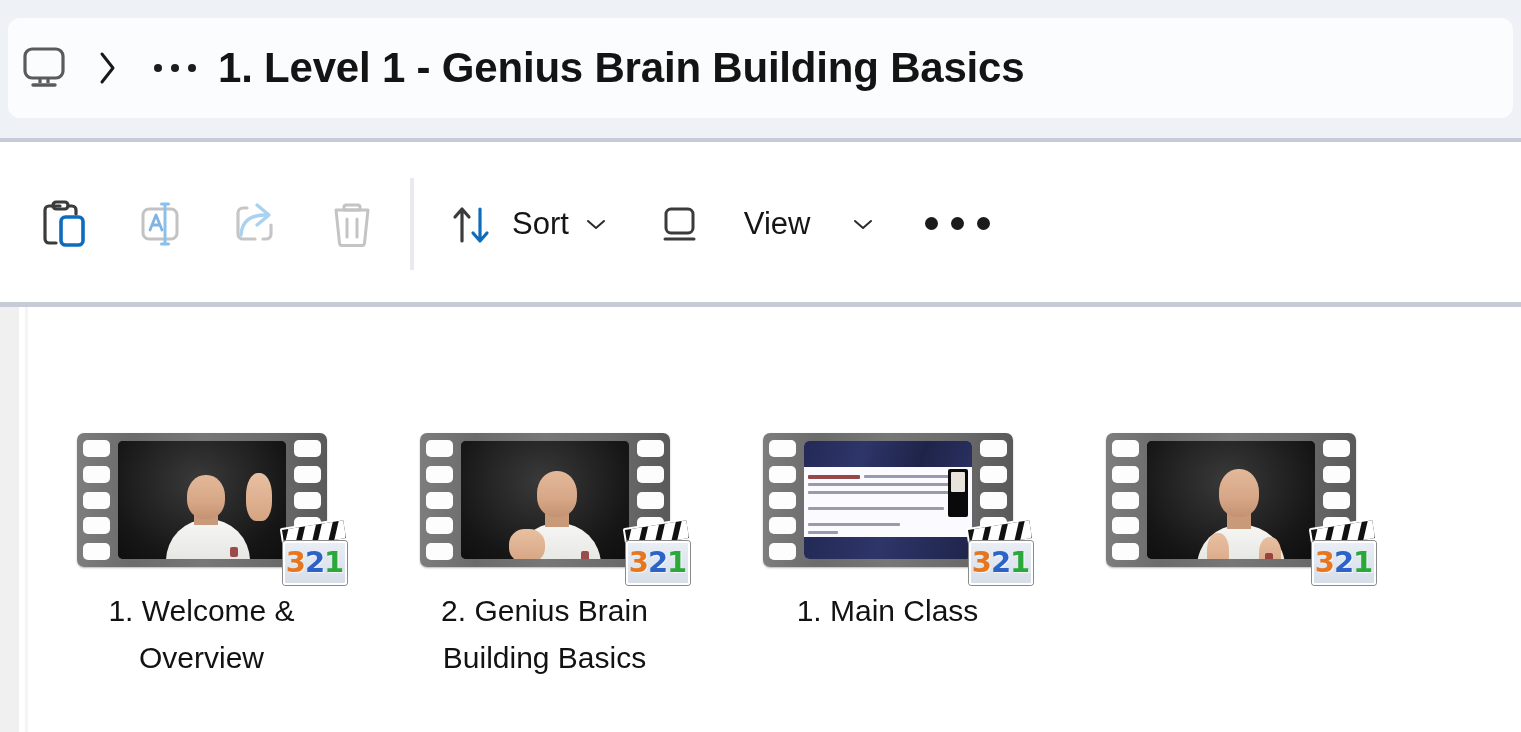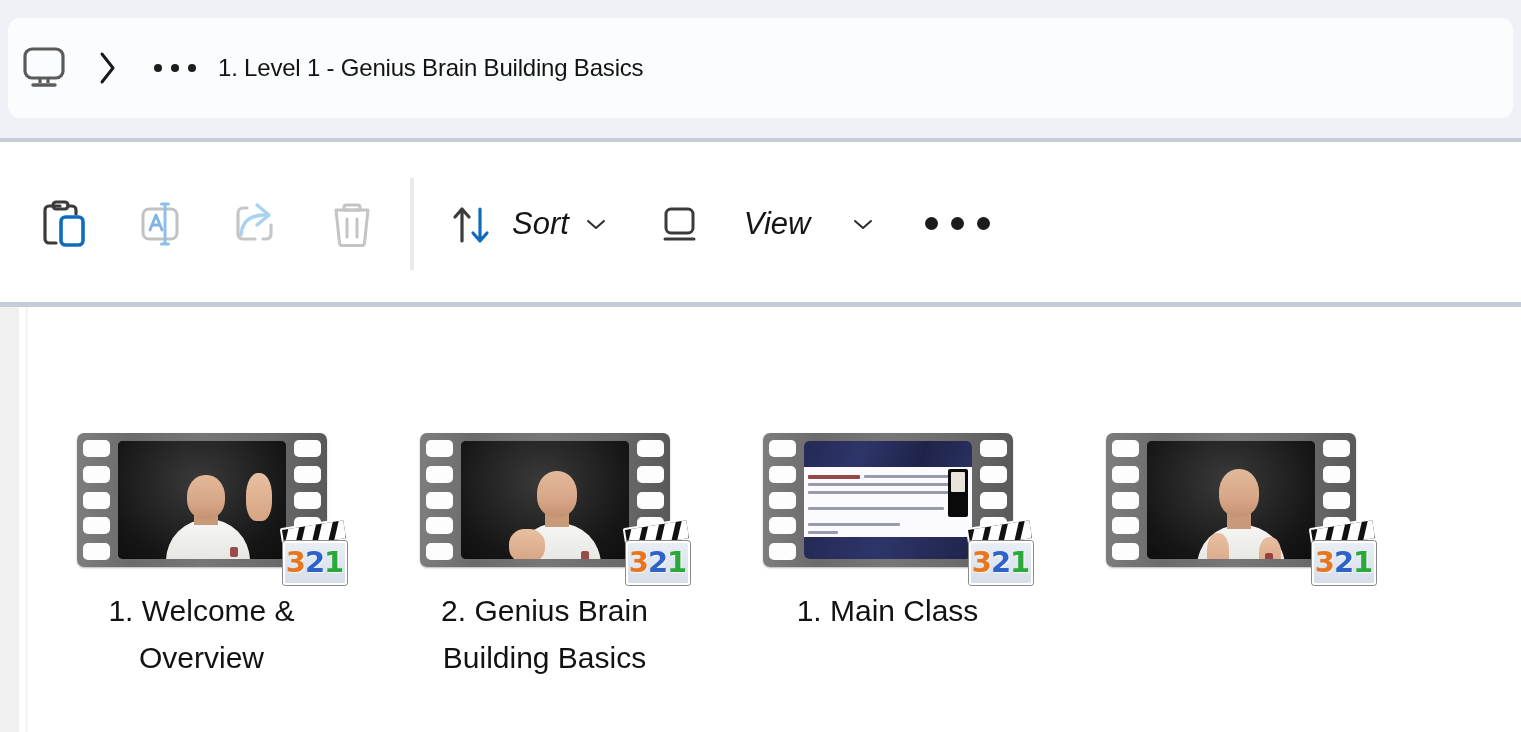--- a/index.html
+++ b/index.html
@@ -35,26 +35,26 @@
     flex: 0 0 auto;
     color: #1b1b1b;
   }
   .crumb-dots {
     width: 78px; height: 100px;
     display: flex; align-items: center; justify-content: center;
     gap: 9px; flex: 0 0 auto;
   }
   .crumb-dots i { width: 8px; height: 8px; border-radius: 50%; background: #1d1d1d; display:block; }
   .crumb-title {
-    font-size: 24px;
+    font-size: 42px;
     color: #141414;
     letter-spacing: -0.2px;
     white-space: nowrap;
     padding-left: 4px;
-    font-weight: 400;
+    font-weight: 700;
   }
 
   .divider-a {
     position: absolute; left: 0; top: 138px;
     width: 1521px; height: 4px; background: #c5cbd7;
   }
 
   
   .cmdbar {
     position: absolute; left: 0; top: 142px;
@@ -207,21 +207,21 @@
       <i></i>
       <i></i>
     </div>
 
     <div class="crumb-title">1. Level 1 - Genius Brain Building Basics</div>
   </div>
 </div>
 <div class="divider-a"></div>
 
 <div class="cmdbar">
-  <div class="cmd-inner" style="left:16px;font-style:italic;">
+  <div class="cmd-inner" style="left:16px;">
 
     <div class="cbtn icononly">
       <svg width="58" height="58" viewBox="0 0 58 58" fill="none">
         <path d="M25 11 H14 a4 4 0 0 0-4 4 v29 a4 4 0 0 0 4 4 h7" stroke="#3b3b3b" stroke-width="3.2" stroke-linecap="round" stroke-linejoin="round"></path>
         <rect x="18" y="7" width="15" height="7" rx="3.2" stroke="#3b3b3b" stroke-width="3.2"></rect>
         <path d="M33 11 h4 a4 4 0 0 1 4 4 v4" stroke="#3b3b3b" stroke-width="3.2" stroke-linecap="round"></path>
         <rect x="26" y="22" width="22" height="28" rx="4.5" stroke="#0f6cbd" stroke-width="3.6"></rect>
       </svg>
     </div>
 

